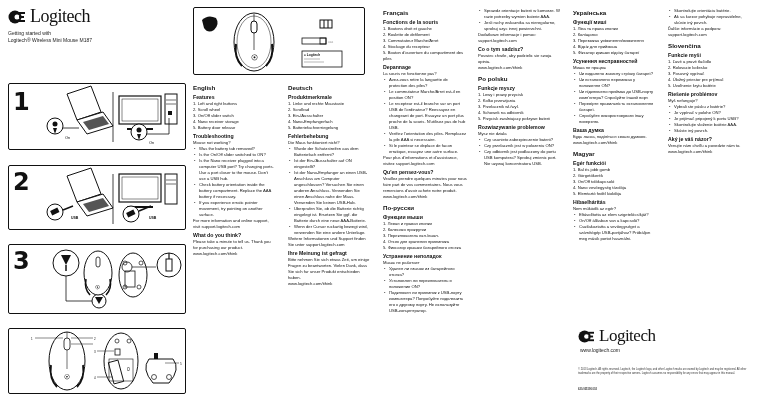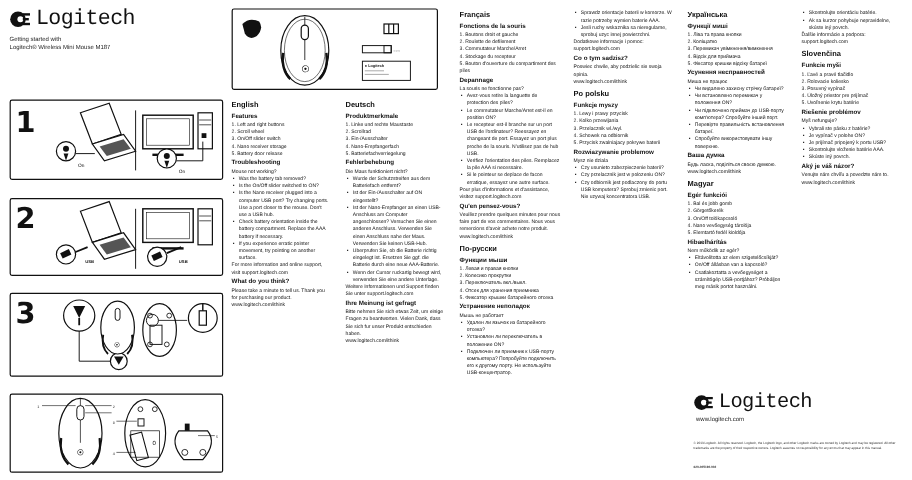--- a/index.html
+++ b/index.html
@@ -1,21 +1,21 @@
 <!DOCTYPE html>
 <html><head>
 <meta charset="utf-8">
 <style>
   * { box-sizing: border-box; margin: 0; padding: 0; }
   html, body { width: 760px; height: 400px; background: #ffffff; overflow: hidden; }
   body { position: relative; font-family: "Liberation Sans", sans-serif; color: #111; }
 
   .logo { position: absolute; display: flex; align-items: center; gap: 4px; }
   .logo .mark { font-weight: bold; color: #111; }
-  .logo .word { font-family: Liberation Mono, monospace; letter-spacing: -0.5px; color: #111; }
+  .logo .word { font-family: Liberation Serif, serif; letter-spacing: -0.5px; color: #111; }
   .top-logo { left: 8px; top: 6px; }
   .top-logo .mark { font-size: 16px; }
   .top-logo .word { font-size: 18px; }
   .subtitle { position: absolute; left: 8px; top: 30px; font-size: 5px; line-height: 7px; color: #222; }
 
   .panel { position: absolute; border: 1.5px solid #111; border-radius: 2px; background: #fff; }
   .step-num { position: absolute; font-family: "DejaVu Sans", sans-serif; font-weight: bold; font-size: 24px; line-height: 24px; color: #111; }
 
   .hero { left: 193px; top: 7px; width: 172px; height: 68px; }
 

